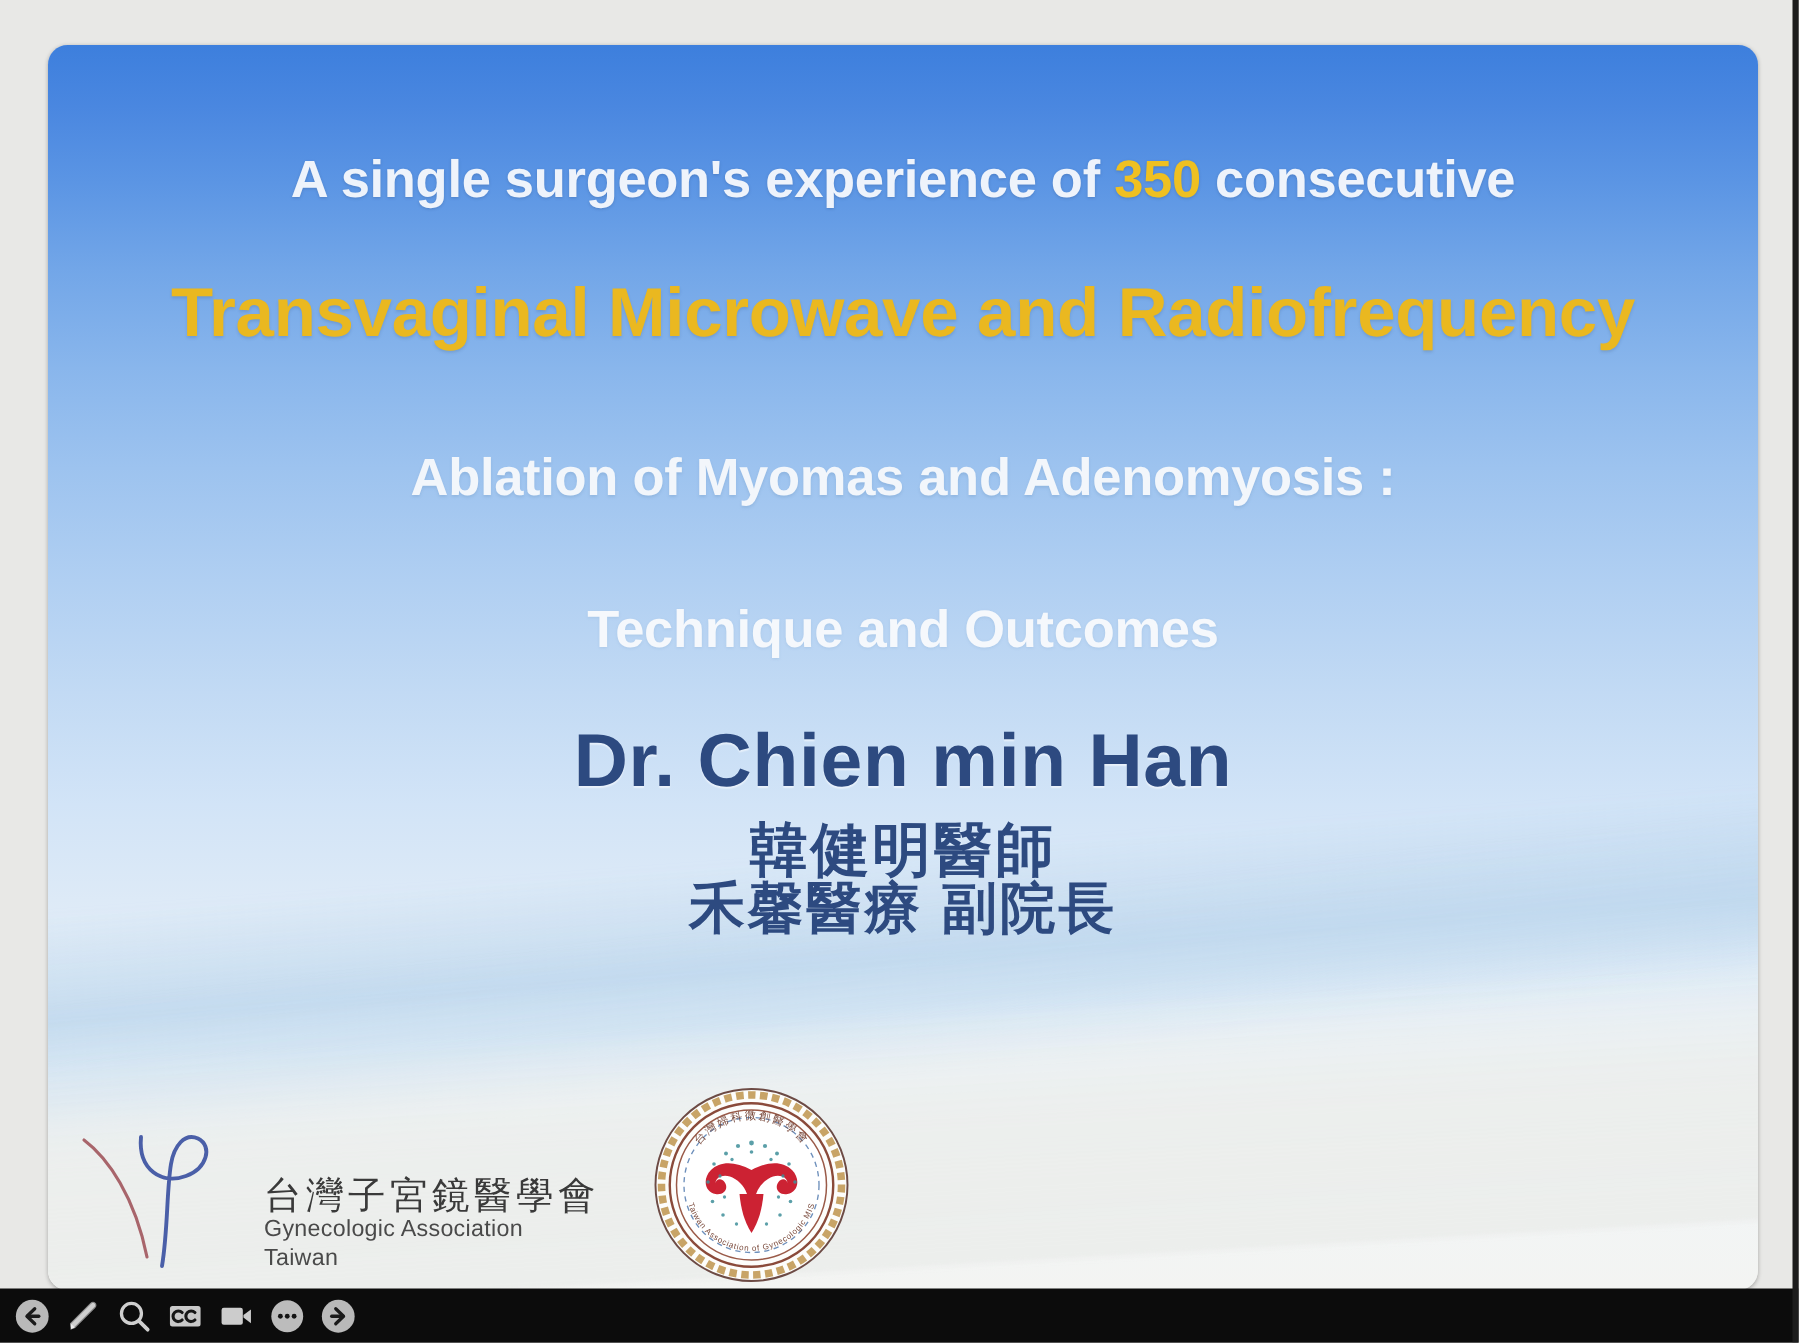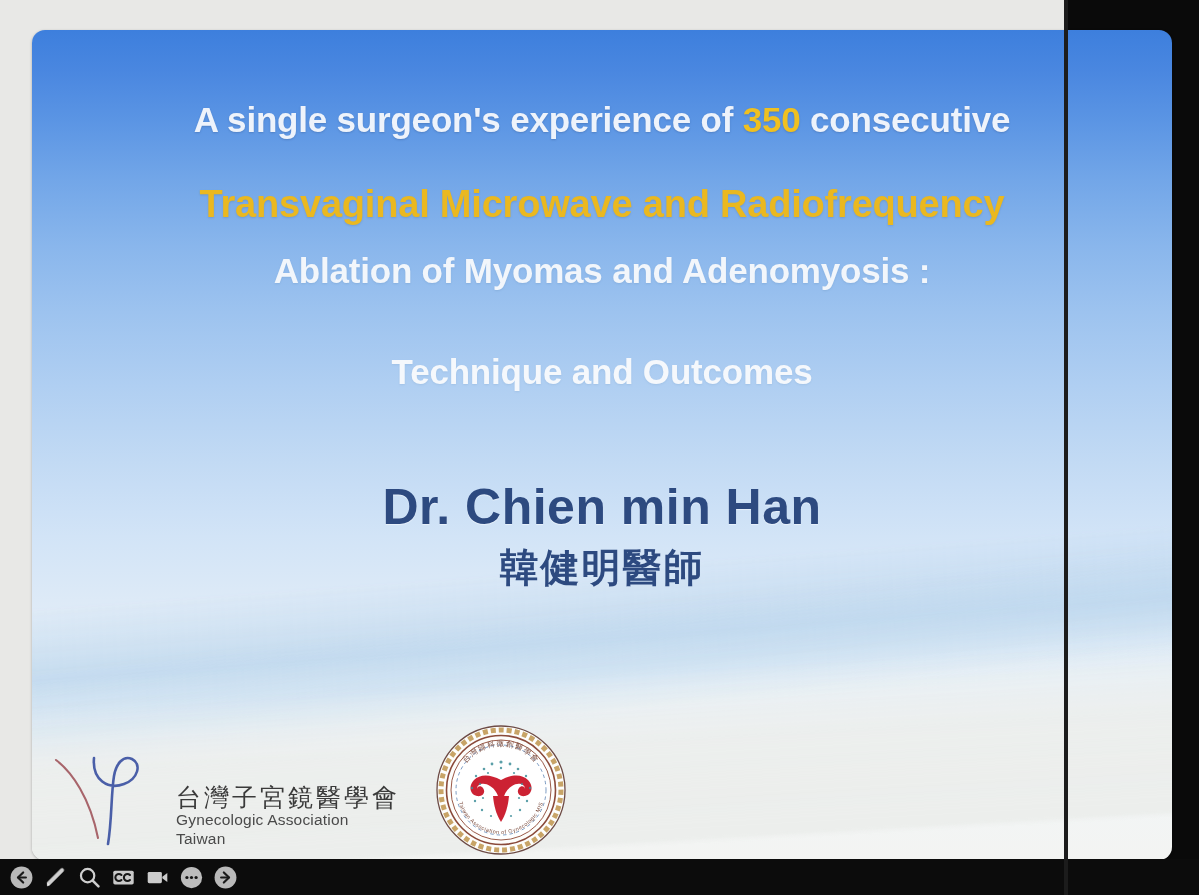--- a/index.html
+++ b/index.html
@@ -7,21 +7,21 @@
   html, body {
     width: 1199px;
     height: 895px;
     overflow: hidden;
     background: #0a0a0a;
     font-family: "Liberation Sans", sans-serif;
   }
 
   #viewer {
     position: relative;
-    width: 1068px;
+    width: 1199px;
     height: 895px;
     background: #e8e8e6;
   }
 
   
   #viewer::after {
     content: "";
     position: absolute;
     inset: 0;
     border-right: 4px solid #1c1c1c;
@@ -106,23 +106,23 @@
   }
 
   .t-line-1 {
     font-size: 35px;
     color: #eef3fb;
     margin-bottom: 48px;
   }
   .hl-350 { color: #efc021; }
 
   .t-line-2 {
-    font-size: 38px;
+    font-size: 46px;
     color: #eab820;
-    margin-bottom: 30px;
+    margin-bottom: 70px;
     text-shadow: 0 1px 2px rgba(60,90,130,0.22);
   }
 
   .t-line-3 {
     font-size: 35px;
     color: #f2f6fb;
     margin-bottom: 66px;
     text-shadow: 0 1px 2px rgba(90,130,175,0.22);
   }
 
@@ -253,20 +253,21 @@
     <div class="title-block">
       <div class="t-line t-line-1"><span>A single surgeon's experience of </span><span class="hl-350">350</span><span> consecutive</span></div>
       <div class="t-line t-line-2">Transvaginal Microwave and Radiofrequency</div>
       <div class="t-line t-line-3">Ablation of Myomas and Adenomyosis :</div>
       <div class="t-line t-line-4">Technique and Outcomes</div>
     </div>
 
     <div class="presenter">
       <div class="presenter-name">Dr. Chien min Han</div>
       <div class="presenter-cn1">韓健明醫師</div>
+      <div class="presenter-cn2">禾馨醫療 副院長</div>
     </div>
 
     <div class="logo-row">
 
       <div class="logo-hat">
         <div class="logo-hat-mark">
           <svg viewBox="0 0 126 108" width="126" height="108" aria-hidden="true">
             <path d="M10 14 C 26 26, 44 52, 52 92" fill="none" stroke="#a8656b" stroke-width="2.1" stroke-linecap="round"></path>
             <path d="M48 12 C 46 34, 62 44, 78 38 C 92 33, 96 18, 86 13 C 77 9, 70 18, 68 30 C 65 48, 66 74, 62 98" fill="none" stroke="#4a5fa8" stroke-width="2.6" stroke-linecap="round" stroke-linejoin="round"></path>
           </svg>

